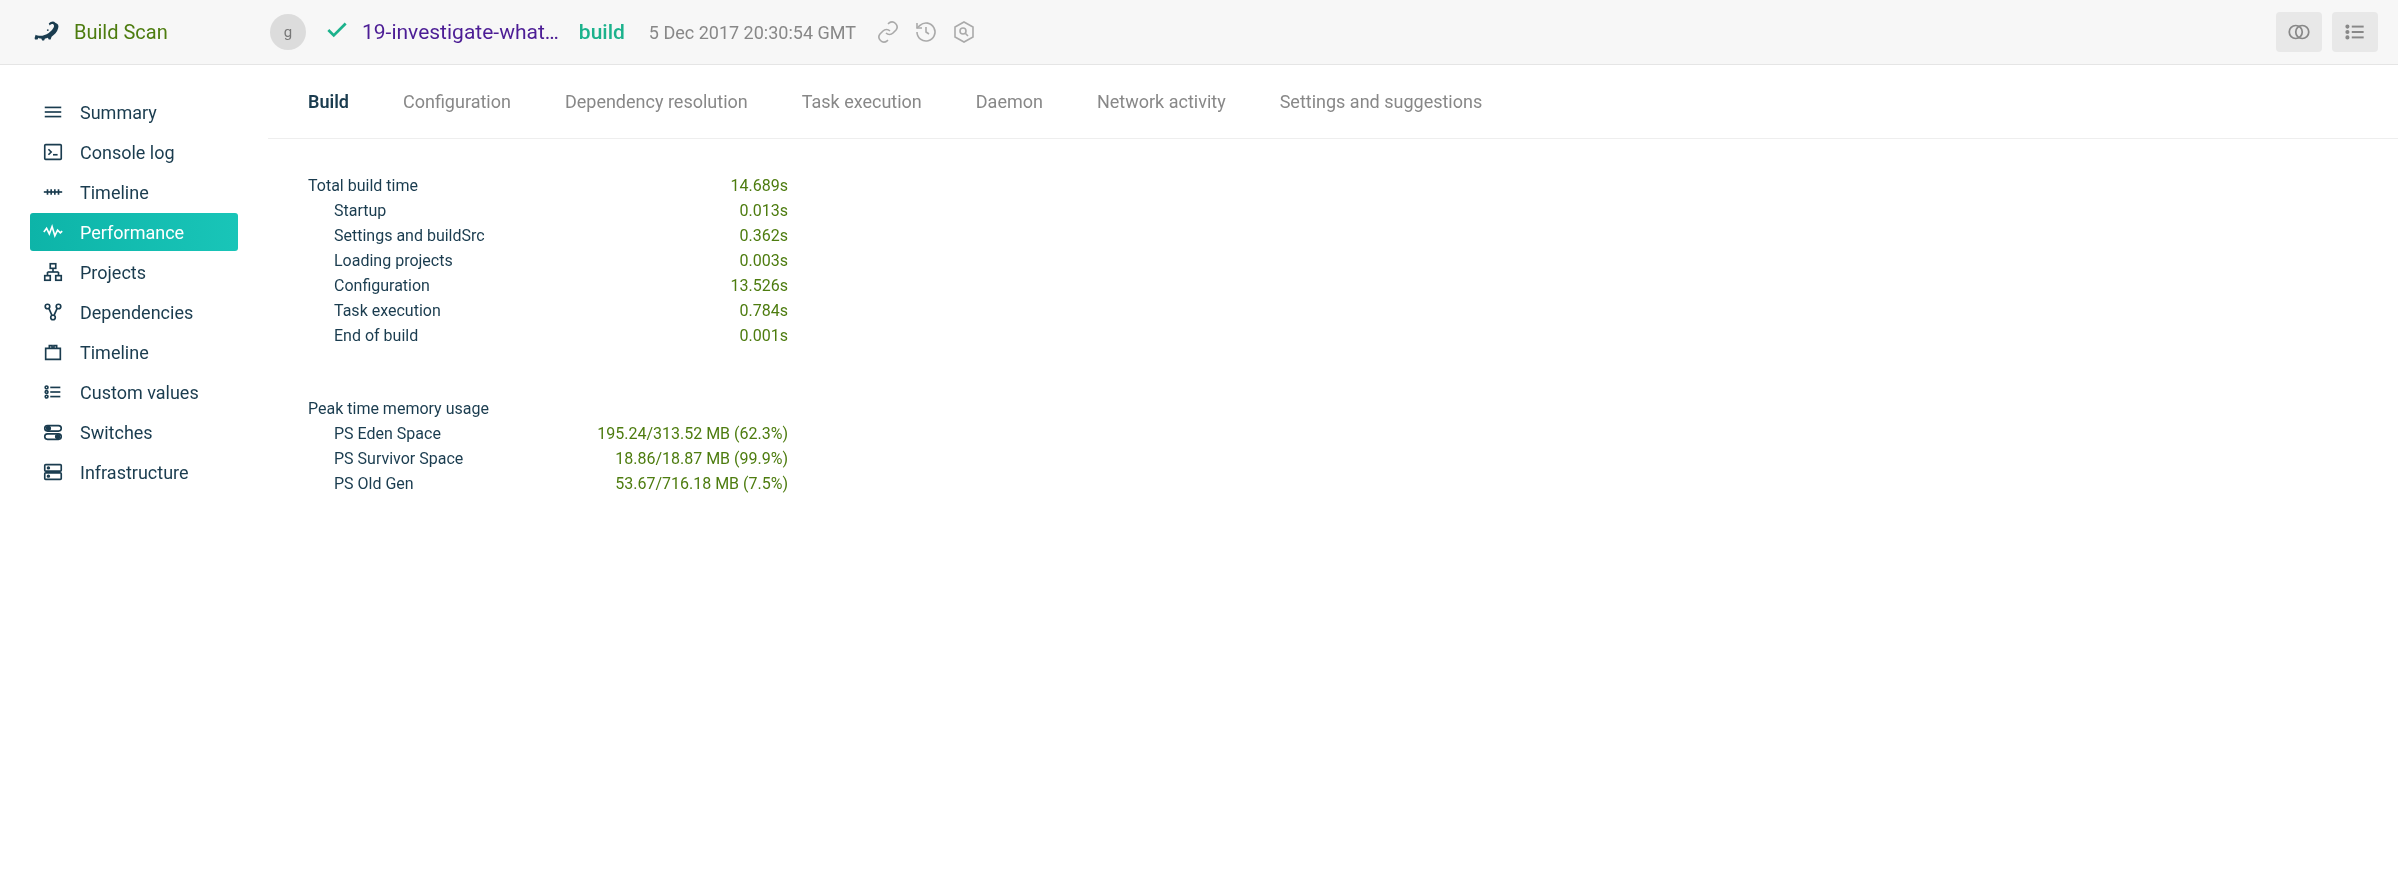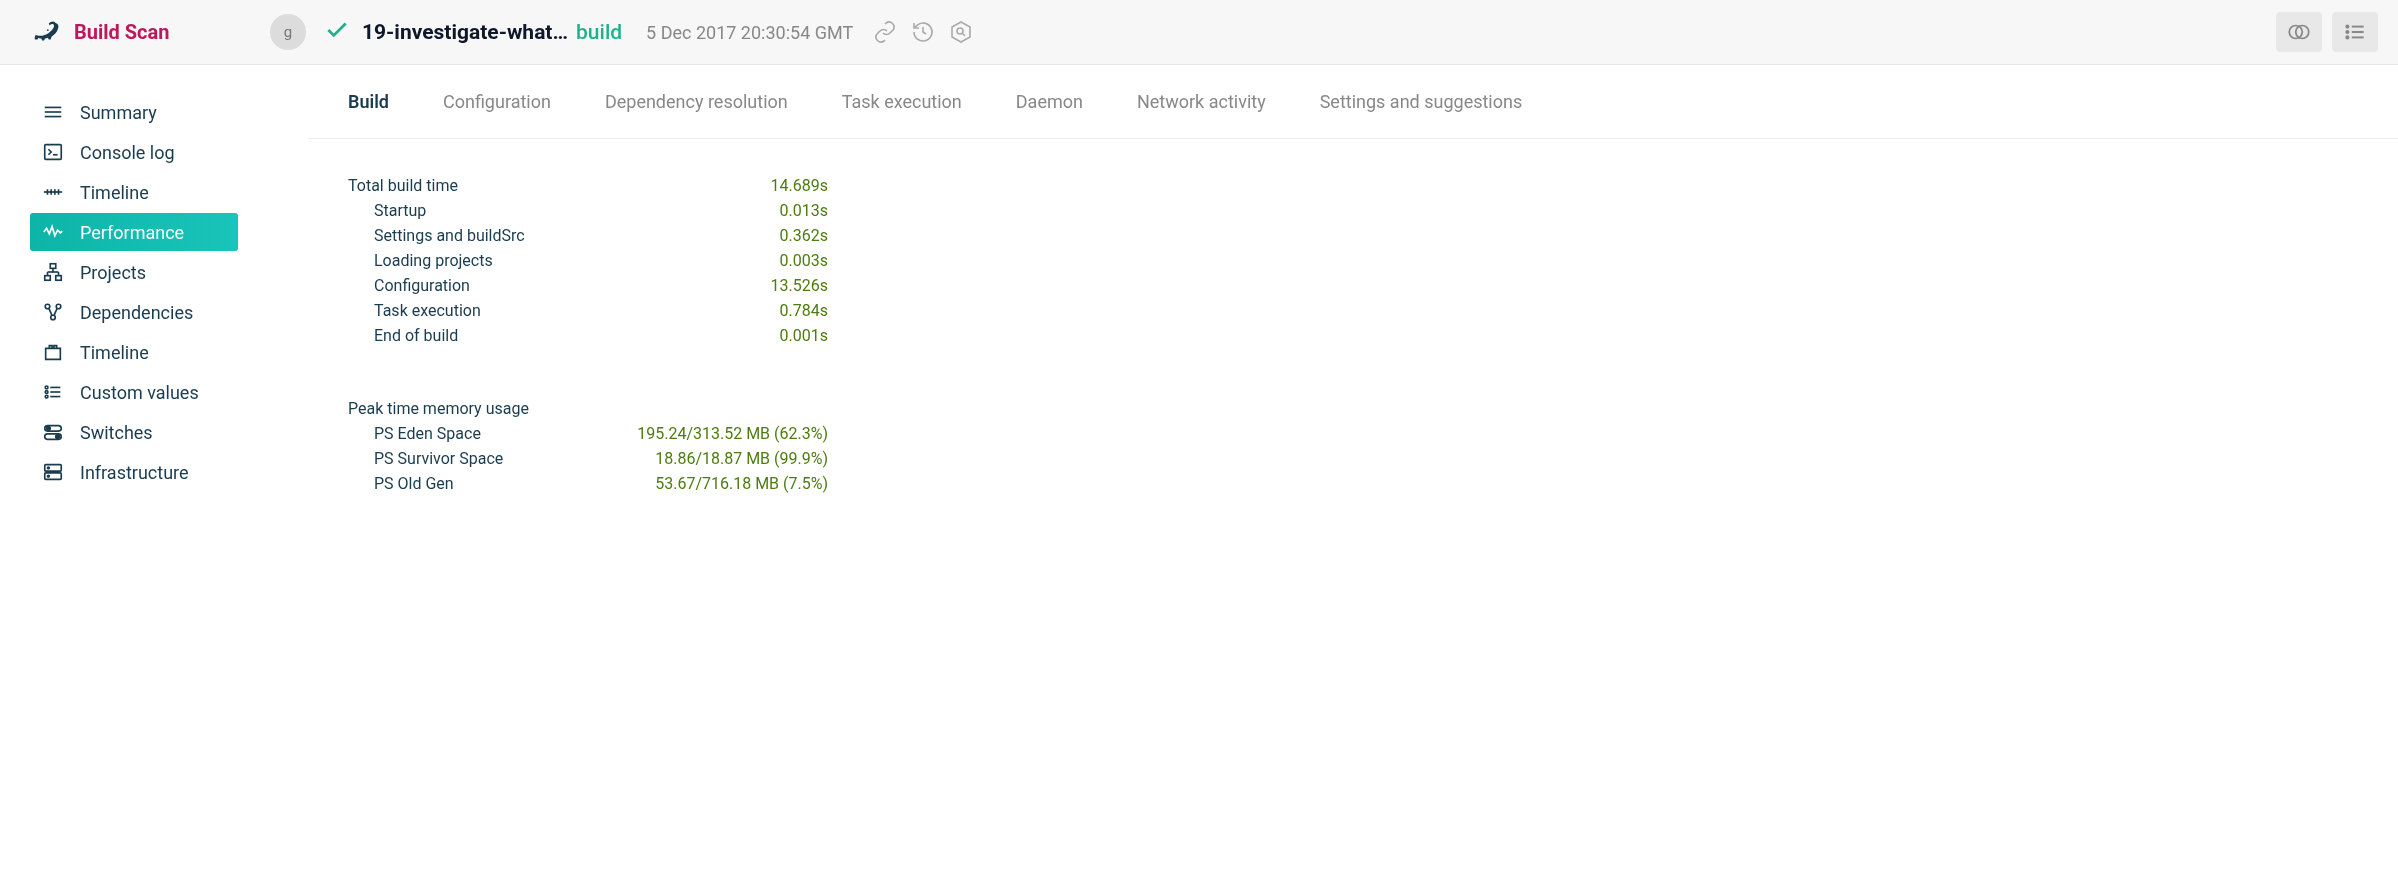--- a/index.html
+++ b/index.html
@@ -22,41 +22,41 @@
   align-items: center;
   gap: 14px;
   width: 240px;
 }
 .logo-icon {
   width: 30px;
   height: 30px;
 }
 .app-title {
   font-size: 20px;
-  color: #be185d;
-  font-weight: 700;
+  color: #4d7c0f;
+  font-weight: 400;
 }
 .avatar {
   width: 36px;
   height: 36px;
   border-radius: 50%;
   background: #dcdcdc;
   display: flex;
   align-items: center;
   justify-content: center;
   color: #777;
   font-size: 15px;
   margin-right: 18px;
 }
 .check-icon { color: #1bb28c; margin-right: 12px; }
 .branch-name {
-  color: #0f172a;
+  color: #4c1d95;
   font-size: 21px;
-  font-weight: 700;
-  margin-right: 8px;
+  font-weight: 400;
+  margin-right: 20px;
   max-width: 220px;
   white-space: nowrap;
   overflow: hidden;
   text-overflow: ellipsis;
 }
 .task-name {
   color: #1bb28c;
   font-size: 21px;
   font-weight: 500;
   margin-right: 24px;
@@ -74,21 +74,21 @@
 .header-icons .hicon { width: 24px; height: 24px; cursor: pointer; }
 .spacer { flex: 1; }
 .right-icons { display: flex; gap: 10px; }
 .right-box {
   width: 46px; height: 40px;
   background: #e8e8e8;
   border-radius: 4px;
   display: flex; align-items: center; justify-content: center;
   color: #888;
 }
-.layout { display: flex; gap: 40px; }
+.layout { display: flex; }
 .sidebar {
   width: 268px;
   padding: 28px 30px 0 30px;
 }
 .nav-item {
   display: flex;
   align-items: center;
   gap: 16px;
   padding: 8px 12px;
   font-size: 18px;

